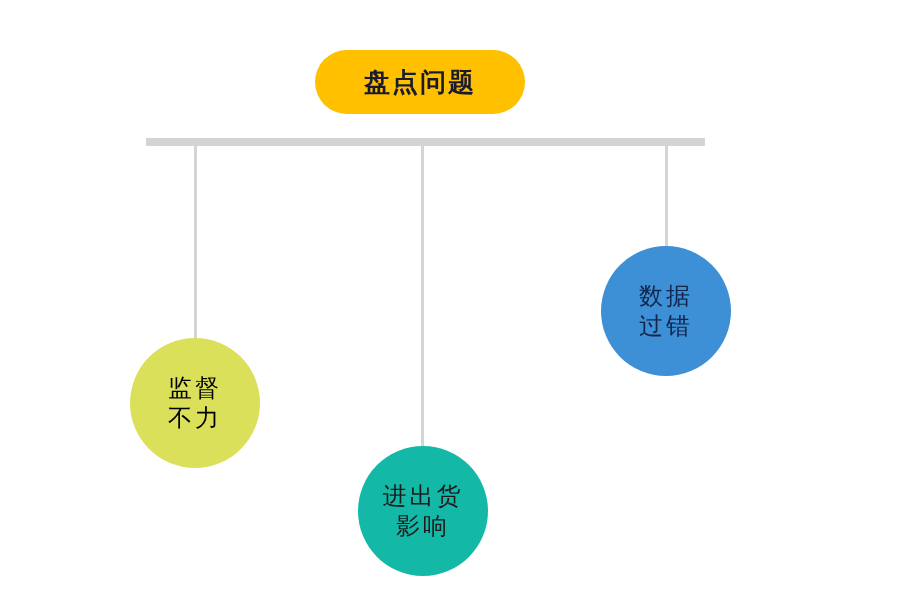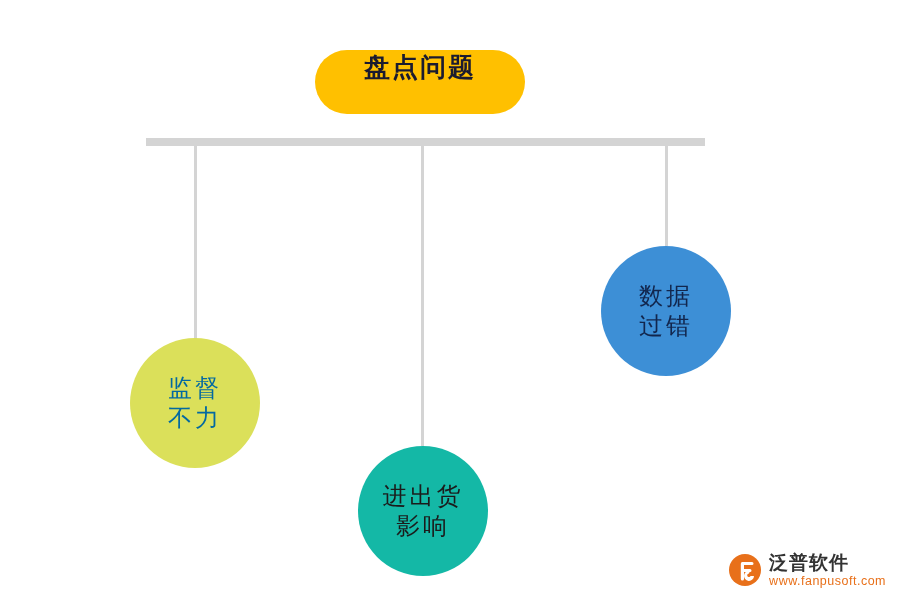--- a/index.html
+++ b/index.html
@@ -23,20 +23,21 @@
   
   .title-box {
     position: absolute;
     left: 315px;
     top: 50px;
     width: 210px;
     height: 64px;
     background: #ffc000;
     border-radius: 32px;
     display: flex;
+    align-items: center;
     justify-content: center;
   }
   .title-box .title-text {
     color: #1b1b2f;
     font-size: 26px;
     font-weight: bold;
     letter-spacing: 2px;
     font-family: "Liberation Sans", sans-serif;
   }
 
@@ -76,21 +77,21 @@
   .node .line {
     display: block;
     letter-spacing: 3px;
   }
   .node-1 {
     left: 130px;
     top: 338px;
     width: 130px;
     height: 130px;
     background: #dbe05a;
-    color: #0369a1;
+    color: #000000;
   }
   .node-2 {
     left: 358px;
     top: 446px;
     width: 130px;
     height: 130px;
     background: #14b8a6;
     color: #1b1b1b;
   }
   .node-3 {
@@ -159,27 +160,14 @@
   <div class="node node-2">
     <span class="line">进出货</span>
     <span class="line">影响</span>
   </div>
 
   <div class="node node-3">
     <span class="line">数据</span>
     <span class="line">过错</span>
   </div>
 
-  <div class="logo">
-    <span class="logo-mark">
-      <svg width="34" height="34" viewBox="0 0 34 34" xmlns="http://www.w3.org/2000/svg">
-        <circle cx="17" cy="17" r="16" fill="#e8701a"></circle>
-        <path d="M12 9 h12 a1 1 0 0 1 0 3 h-8 v4 h6 a1 1 0 0 1 0 3 h-6 v7 a1.6 1.6 0 0 1 -3.2 0 v-15 a2 2 0 0 1 1.2 -2 z" fill="#ffffff"></path>
-        <path d="M22 18 a5 5 0 1 0 4 5 h-3.4 a1.8 1.8 0 1 1 -1.6 -2.6 z" fill="#ffffff"></path>
-      </svg>
-    </span>
-    <span class="logo-text">
-      <span class="logo-name">泛普软件</span>
-      <span class="logo-url">www.fanpusoft.com</span>
-    </span>
-  </div>
 
 </div>
 
 </body></html>

